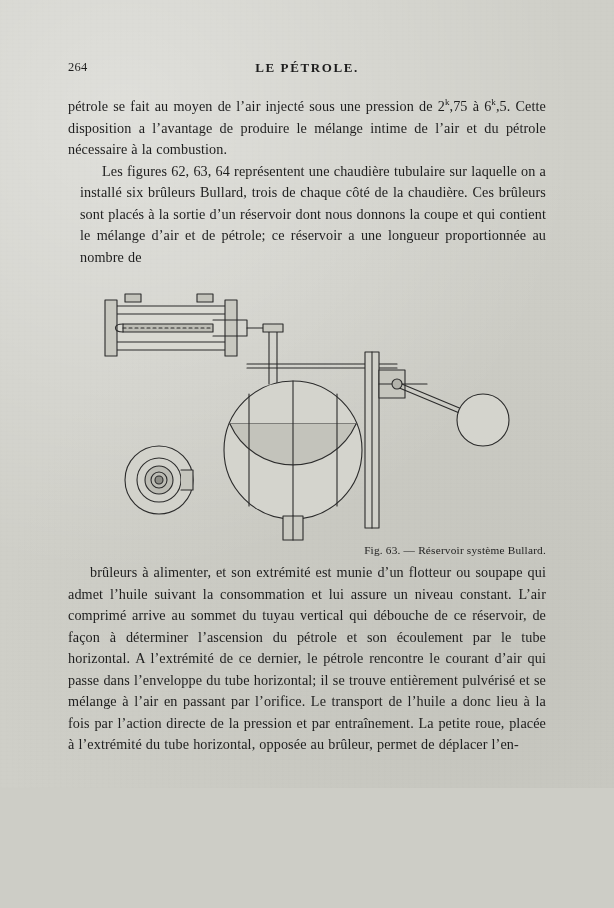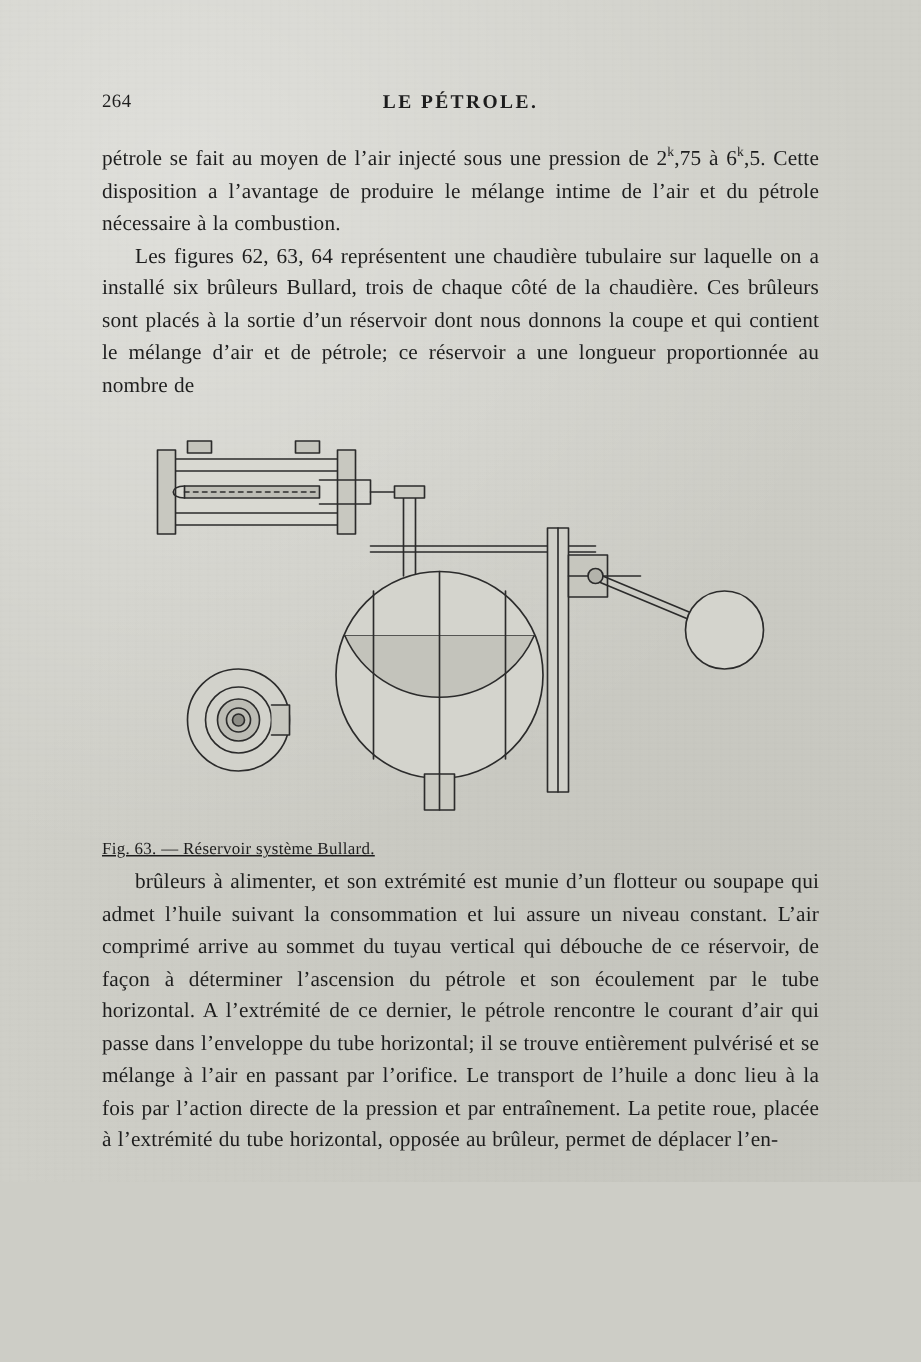--- a/index.html
+++ b/index.html
@@ -63,34 +63,33 @@
   p.body {
     margin: 0;
     font-size: 14.2px;
     line-height: 21.5px;
     text-align: justify;
     text-justify: inter-word;
     letter-spacing: .1px;
     word-spacing: .4px;
   }
   p.body.indent { text-indent: 22px; }
-  p.body + p.body { margin-top: 0; }
+  p.body + p.body { margin-top: 0; margin-left: 12px; }
 
   sup { font-size: 9px; vertical-align: super; line-height: 0; }
 
   .figure-block {
     margin: 16px 0 6px 0;
     width: 478px;
   }
   .figure-caption {
-    margin-top: 16px;
-    text-align: left;
+    margin-top: 0;
+    text-align: right;
     font-size: 11.3px;
     letter-spacing: .2px;
-    text-decoration: underline;
   }
   .after-figure { margin-top: 18px; }
 
   svg.illus { display: block; margin: 0 auto; }
   .ink { stroke: #2b2b2b; fill: none; }
 </style>
 </head>
 <body>
 
 <div class="page">

